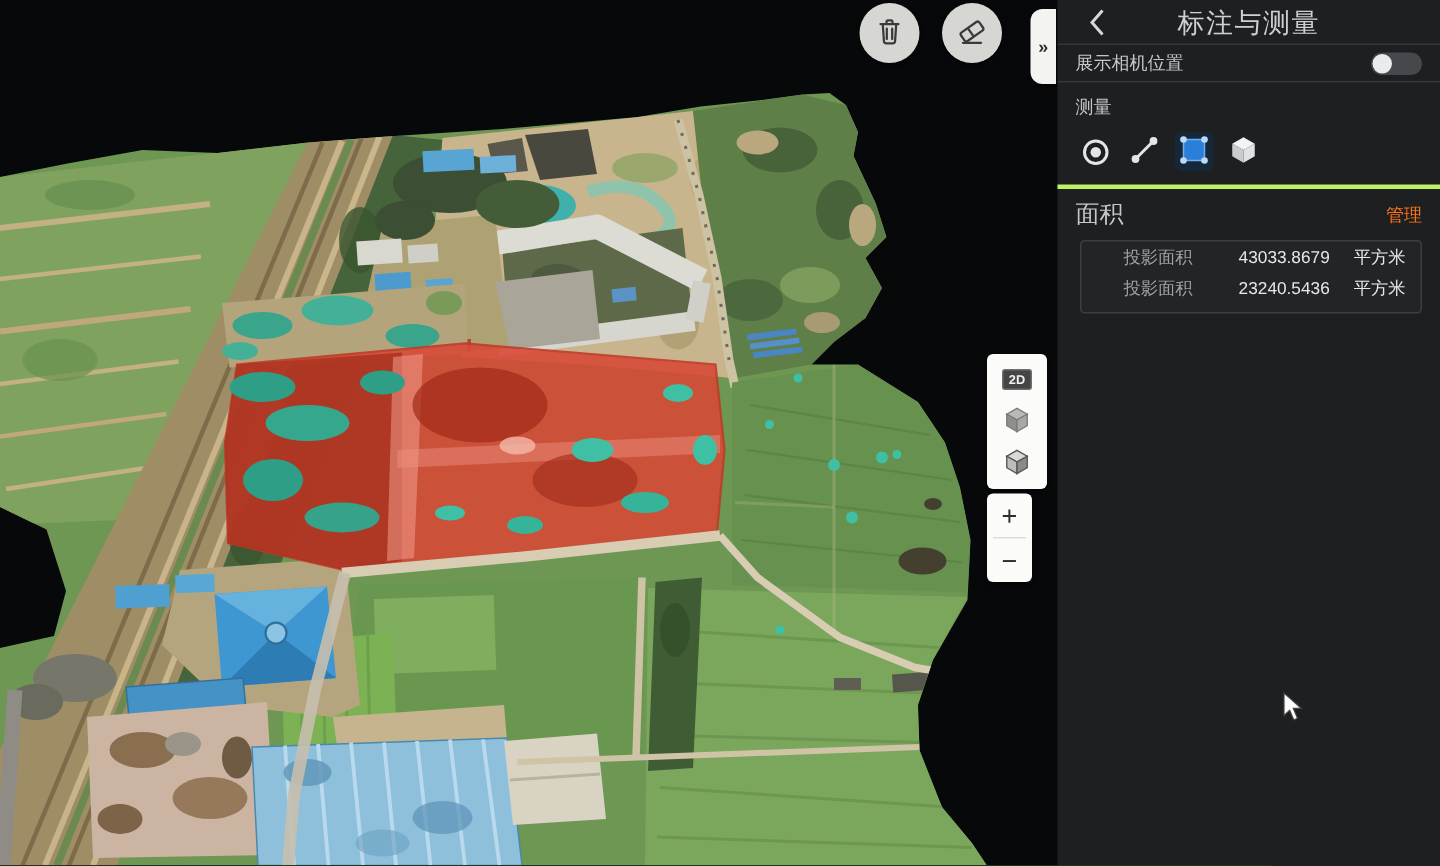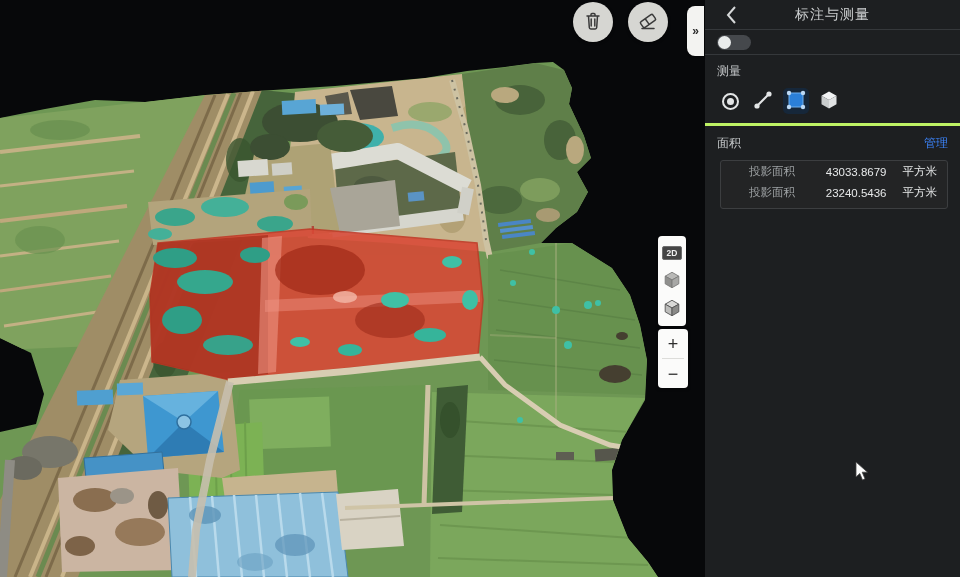--- a/index.html
+++ b/index.html
@@ -21,50 +21,50 @@
     display:flex;align-items:center;justify-content:center;cursor:pointer;box-shadow:0 1px 3px rgba(0,0,0,.5);}
   .tool-circle.trash{left:573px;top:2px;}
   .tool-circle.eraser{left:628px;top:2px;}
 
   
   .collapse-tab{position:absolute;left:687px;top:6px;width:17px;height:50px;background:#f3f3f1;
     border-radius:8px 0 0 8px;display:flex;align-items:center;justify-content:center;cursor:pointer;
     font-size:12px;font-weight:bold;color:#2c2c2c;box-shadow:0 1px 2px rgba(0,0,0,.4);}
 
   
-  .view-panel{position:absolute;left:658px;top:236px;width:28px;background:#fbfbfa;border-radius:4px;
+  .view-panel{position:absolute;left:658px;top:236px;width:40px;background:#fbfbfa;border-radius:4px;
     padding:4px 0;display:flex;flex-direction:column;align-items:center;gap:2px;box-shadow:0 1px 3px rgba(0,0,0,.5);}
   .view-panel button{width:26px;height:26px;border:none;background:transparent;display:flex;align-items:center;justify-content:center;cursor:pointer;}
   .badge2d{display:inline-block;width:20px;height:14px;background:#454545;border:1px solid #6e6e6e;border-radius:2px;
     color:#f0f0f0;font-size:8.5px;font-weight:bold;line-height:12px;text-align:center;}
   .zoom-panel{position:absolute;left:658px;top:329px;width:30px;background:#fbfbfa;border-radius:4px;
     display:flex;flex-direction:column;align-items:stretch;box-shadow:0 1px 3px rgba(0,0,0,.5);}
   .zoom-panel button{height:29px;border:none;background:transparent;font-size:18px;color:#2d2d2d;cursor:pointer;line-height:1;}
   .zoom-panel .zdiv{height:1px;background:#ddddda;margin:0 4px;}
 
   
   .sidebar{position:absolute;left:705px;top:0;width:255px;height:577px;background:var(--c-panel_bg,#1d1f21);color:#c9cccd;}
   .sb-header{height:30px;border-bottom:1px solid #35383b;display:flex;align-items:center;position:relative;}
   .sb-header .back{position:absolute;left:20px;top:5px;cursor:pointer;display:flex;}
-  .sb-header h1{flex:1;text-align:center;font-size:14px;font-weight:normal;color:#cdd0d1;letter-spacing:1px;}
+  .sb-header h1{flex:1;text-align:center;font-size:18px;font-weight:normal;color:#cdd0d1;letter-spacing:1px;}
   .camera-row{height:25px;border-bottom:1px solid #35383b;display:flex;align-items:center;padding:0 12px;}
   .camera-row .lbl{font-size:12px;color:#c5c8ca;flex:1;}
   .toggle{width:34px;height:15px;border-radius:8px;background:#45484c;position:relative;cursor:pointer;}
   .toggle .knob{position:absolute;left:1px;top:1px;width:13px;height:13px;border-radius:50%;background:#e9ecec;}
   .measure-sec{border-bottom:3px solid #bef264;padding:8px 12px 9px 12px;}
   .measure-sec .sec-label{font-size:12px;color:#c5c8ca;}
   .tools{display:flex;gap:7px;margin-top:8px;padding-left:0;}
   .tools button{width:26px;height:26px;border:none;background:transparent;border-radius:5px;display:flex;
     align-items:center;justify-content:center;cursor:pointer;}
   .tools button.selected{background:#16273a;}
   .pt-icon{width:17px;height:17px;border:2px solid #e3e5e6;border-radius:50%;display:flex;align-items:center;justify-content:center;}
   .pt-icon i{width:7px;height:7px;border-radius:50%;background:#e3e5e6;}
   .area-head{height:34px;display:flex;align-items:center;padding:0 12px;}
-  .area-head .lbl{font-size:12px;color:#c5c8ca;flex:1;}
-  .area-head a{font-size:12px;color:#3b82f6;text-decoration:none;cursor:pointer;}
+  .area-head .lbl{font-size:16px;color:#c5c8ca;flex:1;}
+  .area-head a{font-size:12px;color:#f97316;text-decoration:none;cursor:pointer;}
   .card{margin:0 12px 0 15px;background:var(--c-card_bg,#232425);border:1px solid #3c3e40;border-radius:3px;padding-bottom:5px;}
   .card-head{height:18px;background:var(--c-card_header_bg,#0c0d0e);display:flex;align-items:center;gap:7px;
     padding:0 8px;cursor:pointer;border-radius:2px 2px 0 0;}
   .card-head span{font-size:11.5px;font-weight:bold;color:#eceeee;}
   .card-row{height:21px;display:flex;align-items:center;padding:0 10px 0 28px;justify-content:flex-end;}
   .card-row .lbl{flex:1;font-size:11.5px;color:#9ea2a4;}
   .card-row .val{font-size:11.5px;color:#e6e8e9;}
   .card-row .unit{font-size:11.5px;color:#e6e8e9;margin-left:16px;}
 
   .cursor-svg{position:absolute;left:855px;top:461px;}
@@ -344,20 +344,21 @@
         <span>
           <svg width="12" height="20" viewBox="0 0 12 20">
               <polyline points="10,2 3,10 10,18" stroke="#d6d8d9" stroke-width="2" fill="none"></polyline>
             </svg>
         </span>
       </span>
       <h1>标注与测量</h1>
     </header>
 
     <div class="camera-row">
+      <span class="lbl">展示相机位置</span>
       <div class="toggle">
         <div class="knob"></div>
       </div>
     </div>
 
     <div class="measure-sec">
       <div class="sec-label">测量</div>
       <div class="tools">
         <button>
           <span class="pt-icon">

